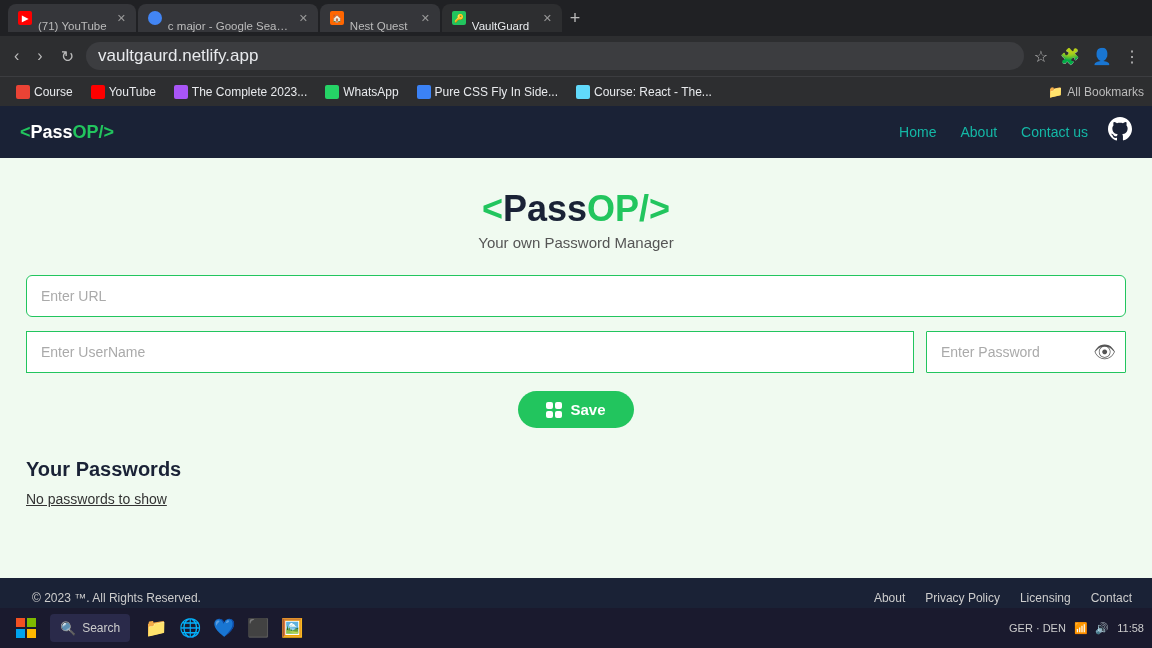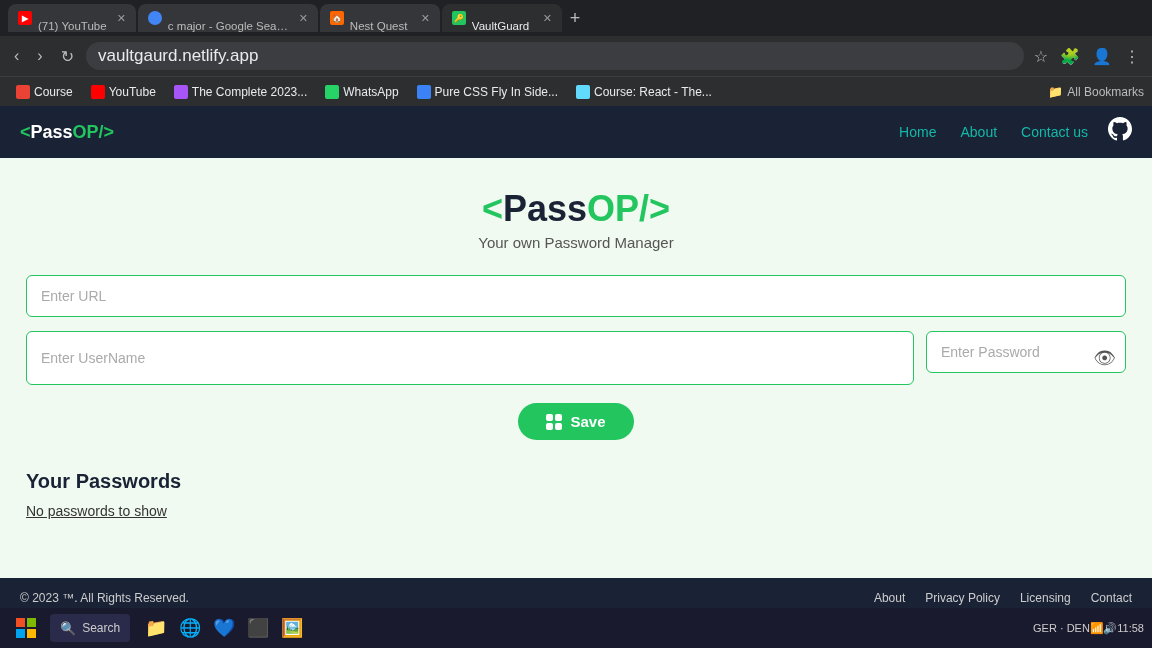--- a/index.html
+++ b/index.html
@@ -50,50 +50,50 @@
     .hero-gt { color: #22c55e; }
     .hero-subtitle { color: #555; font-size: 15px; text-align: center; margin-bottom: 24px; }
 
     
     .form-container { width: 100%; max-width: 1100px; }
     .url-input-wrap { width: 100%; margin-bottom: 14px; }
     .url-input { width: 100%; height: 42px; border: 1.5px solid #22c55e; border-radius: 6px; padding: 0 14px; font-size: 14px; background: white; outline: none; color: #333; }
     .url-input::placeholder { color: #aaa; }
     .row2 { display: flex; gap: 12px; margin-bottom: 18px; }
     .username-input-wrap { flex: 1; }
-    .username-input { width: 100%; height: 54px; border: 1.5px solid #22c55e; border-radius: 6px; padding: 0 14px; font-size: 14px; background: white; outline: none; color: #333; }
+    .username-input { width: 100%; height: 42px; border: 1.5px solid #22c55e; border-radius: 0; padding: 0 14px; font-size: 14px; background: white; outline: none; color: #333; }
     .username-input::placeholder { color: #aaa; }
     .password-input-wrap { position: relative; width: 200px; }
-    .password-input { width: 100%; height: 42px; border: 1.5px solid #22c55e; border-radius: 6px; padding: 0 40px 0 14px; font-size: 14px; background: white; outline: none; color: #333; }
+    .password-input { width: 100%; height: 42px; border: 1.5px solid #22c55e; border-radius: 1px; padding: 0 40px 0 14px; font-size: 14px; background: white; outline: none; color: #333; }
     .password-input::placeholder { color: #aaa; }
     .eye-btn { position: absolute; right: 10px; top: 50%; transform: translateY(-50%); background: none; border: none; cursor: pointer; font-size: 18px; color: #555; }
 
     
     .save-btn-wrap { display: flex; justify-content: center; margin-bottom: 30px; }
     .save-btn { background: #22c55e; color: white; border: none; border-radius: 24px; padding: 10px 28px; font-size: 15px; font-weight: bold; cursor: pointer; display: flex; align-items: center; gap: 8px; }
 
     
     .passwords-section { width: 100%; max-width: 1100px; }
     .passwords-heading { font-size: 20px; font-weight: bold; color: #1a2236; margin-bottom: 10px; }
     .no-passwords { font-size: 14px; color: #333; text-decoration: underline; }
 
     
     .footer { background: #1a2236; color: #ccc; height: 40px; display: flex; align-items: center; padding: 0 20px; font-size: 12px; flex-shrink: 0; }
-    .footer-left { flex: 1; }
+    .footer-left { flex: 1; margin-left: 12px; }
     .footer-right { display: flex; gap: 20px; }
     .footer-link { color: #ccc; text-decoration: none; cursor: pointer; font-size: 12px; }
 
     
     .taskbar { width: 100%; height: 40px; background: #1a1a2e; display: flex; align-items: center; padding: 0 8px; position: fixed; bottom: 0; left: 0; z-index: 100; }
     .taskbar-start { width: 36px; height: 36px; display: flex; align-items: center; justify-content: center; cursor: pointer; }
     .taskbar-search { display: flex; align-items: center; background: #2a2a4a; border-radius: 4px; padding: 0 10px; height: 28px; gap: 6px; margin: 0 6px; }
     .taskbar-search-text { color: #ccc; font-size: 12px; }
     .taskbar-icons { display: flex; gap: 2px; margin-left: 4px; }
     .taskbar-icon { width: 32px; height: 32px; display: flex; align-items: center; justify-content: center; cursor: pointer; border-radius: 4px; font-size: 18px; }
-    .taskbar-right { margin-left: auto; display: flex; align-items: center; color: #ccc; font-size: 11px; }
+    .taskbar-right { margin-left: auto; display: flex; align-items: center; gap: 8px; color: #ccc; font-size: 11px; }
     .time-display { text-align: right; font-size: 11px; color: #ccc; }
 
     
     .fav-yt { background: #ff0000; border-radius: 2px; }
   </style>
 </head>
 <body>
 
 <div>
 

